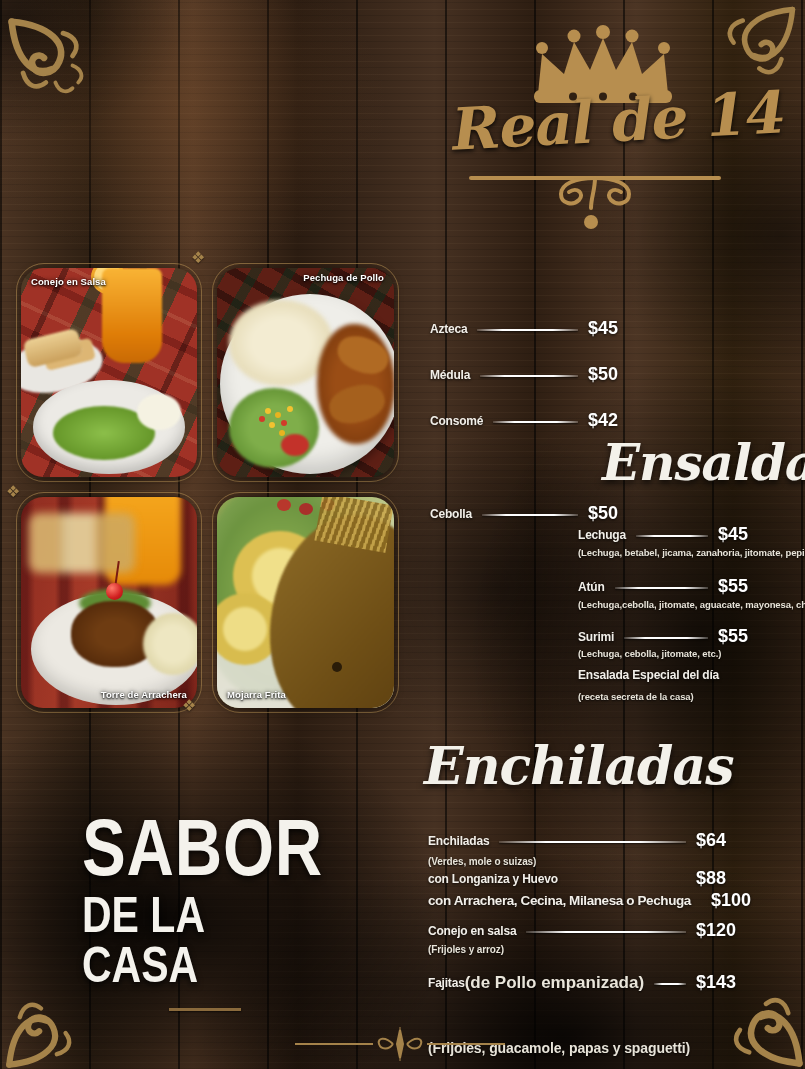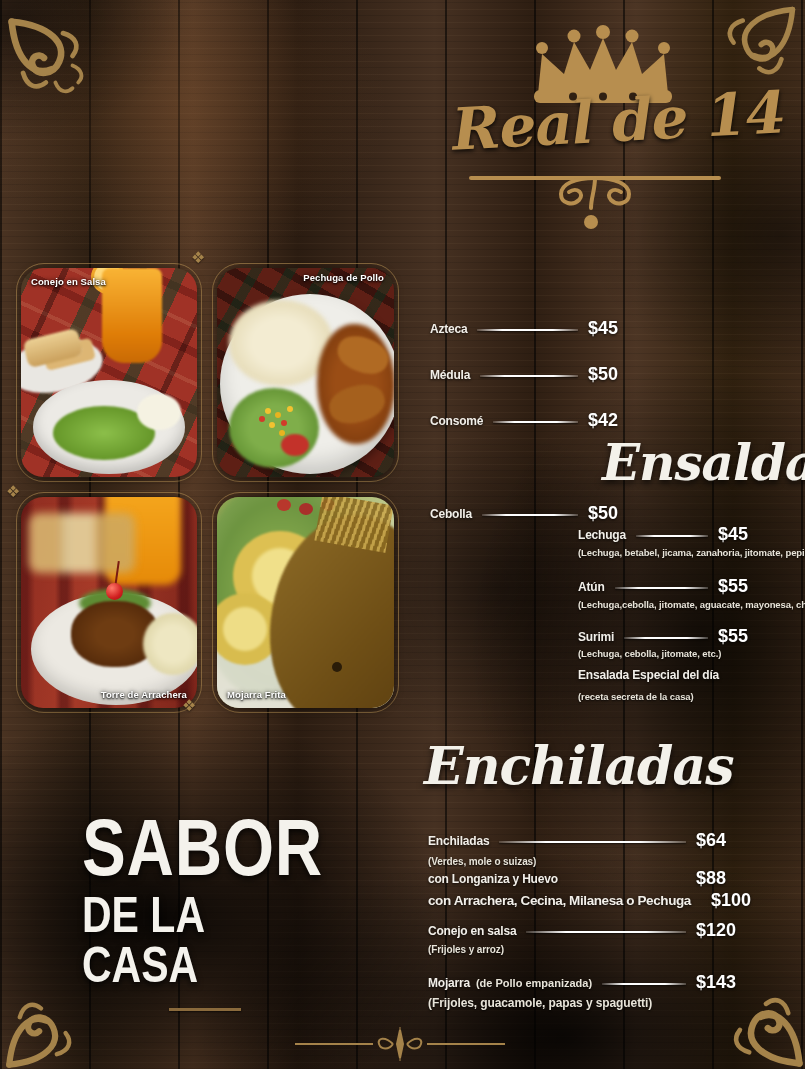--- a/index.html
+++ b/index.html
@@ -30,21 +30,21 @@
   .gold{color:#b78e4f;}
   
   .mrow{position:absolute;display:flex;align-items:center;z-index:2;}
   .mrow.sopas{left:430px;width:196px;}
   .mrow.salad{left:578px;width:182px;justify-content:space-between;}
   .mrow.plat{left:428px;width:314px;}
   .mname{font-weight:700;font-size:12px;color:#f2efe9;letter-spacing:-.2px;white-space:nowrap;
          text-shadow:0 1px 3px rgba(0,0,0,.8);}
   .mname.big{font-size:12px;}
   .mname.long{font-size:13.5px;letter-spacing:-.4px;}
-  .msub{font-weight:700;font-size:11px;color:#e9e5da;margin-left:6px;white-space:nowrap;
+  .msub{font-weight:700;font-size:17px;color:#e9e5da;white-space:nowrap;
         text-shadow:0 1px 2px rgba(0,0,0,.8);}
   .mrule{flex:1;height:2px;margin:2px 10px 0 10px;
          background:linear-gradient(90deg,rgba(255,255,255,.15),#fff 25%,#fff 75%,rgba(255,255,255,.2));
          box-shadow:0 1px 2px rgba(0,0,0,.6);}
   .mrule.ghost{visibility:hidden;}
   .mprice{font-weight:700;font-size:18px;color:#fff;text-align:left;white-space:nowrap;
           text-shadow:0 1px 3px rgba(0,0,0,.8);}
   .mrow.sopas .mprice{width:38px;}
   .mrow.salad .mprice{width:42px;}
   .mrow.plat  .mprice{width:46px;}
@@ -356,26 +356,26 @@
   </div>
 
   <div class="mrow plat" style="top:920px">
     <span class="mname big">Conejo en salsa</span>
     <span class="mrule"></span>
     <span class="mprice">$120</span>
   </div>
   <div class="mdesc" style="left:428px;top:944px;font-size:10px">(Frijoles y arroz)</div>
 
   <div class="mrow plat" style="top:972px">
-    <span class="mname big">Mojarra</span>
+    <span class="mname big">Fajitas</span>
     <span class="msub">(de Pollo empanizada)</span>
     <span class="mrule"></span>
     <span class="mprice">$143</span>
   </div>
-  <div class="mdesc" style="left:428px;top:996px;font-size:12px">(Frijoles, guacamole, papas y spaguetti)</div>
+  <div class="mdesc" style="left:428px;top:1040px;font-size:14px">(Frijoles, guacamole, papas y spaguetti)</div>
 
   <div class="abs" id="tagline">
     <div class="l1">SABOR</div>
     <div class="l2">DE LA CASA</div>
     <div class="gold-underline"></div>
   </div>
 
   <div class="abs z" style="left:295px;top:1026px;width:210px;height:36px;">
     <svg viewBox="0 0 210 36" width="210" height="36">
       <g stroke="#a5834a" stroke-width="2" fill="#a5834a">

